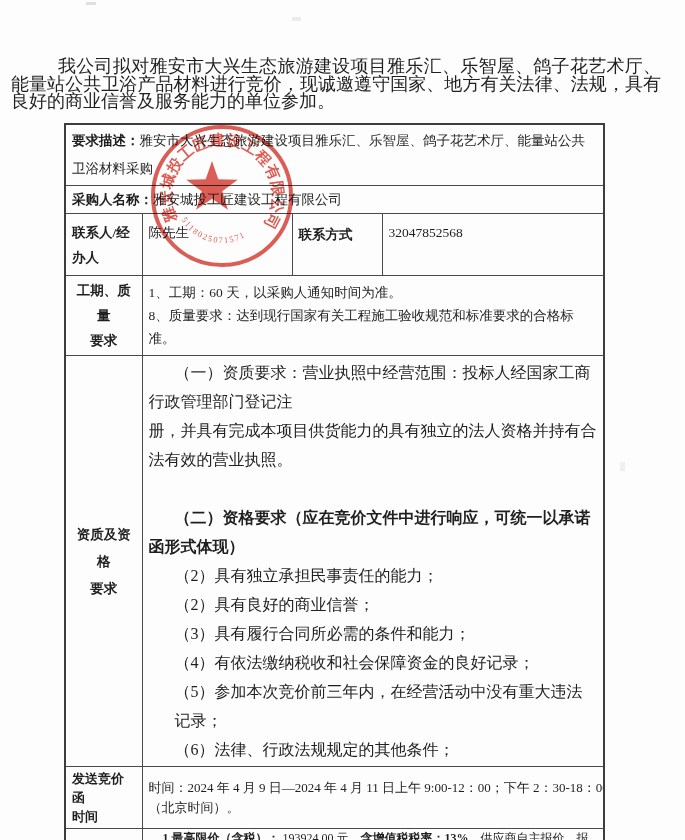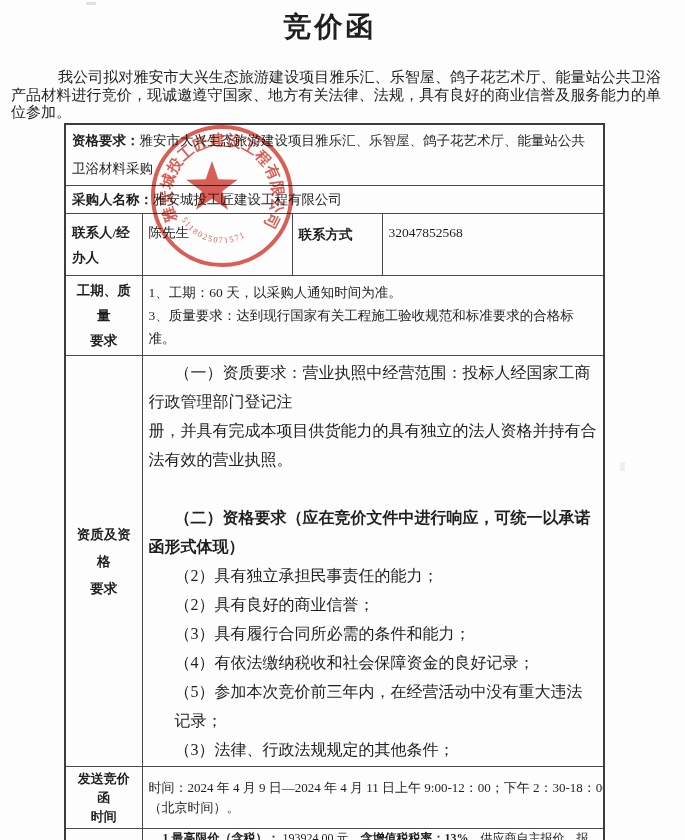--- a/index.html
+++ b/index.html
@@ -5,34 +5,34 @@
   html,body{margin:0;padding:0;background:#e8e8e8;}
   .page{
     position:relative;width:685px;height:840px;background:#fdfdfd;overflow:hidden;
     font-family:"Liberation Serif","DejaVu Serif",serif;color:#1f1f1f;margin:0 auto;
   }
   .doc-title{
     position:absolute;top:8px;left:0;width:660px;text-align:center;
     font-size:28px;font-weight:bold;letter-spacing:3px;
   }
   .intro{
-    position:absolute;top:54px;left:11px;width:650px;
-    font-size:15px;line-height:17.5px;text-align:justify;text-indent:47px;
+    position:absolute;top:40px;left:11px;width:650px;
+    font-size:18px;line-height:17.5px;text-align:justify;text-indent:47px;
   }
   table.main{
     position:absolute;left:64px;top:123px;width:539px;
     border-collapse:collapse;table-layout:fixed;
     font-size:13.5px;border:2px solid #3d3d3d;
   }
   table.main td{
     border:1px solid #4a4a4a;padding:2px 6px;vertical-align:middle;overflow:hidden;
   }
   .lbl{font-weight:bold;line-height:25px;padding:2px 4px;}
   .lbl-c{text-align:center;}
-  .lbl-sm{line-height:19px;font-size:13px;text-align:center;}
+  .lbl-sm{line-height:19px;font-size:13px;}
   .vtop{vertical-align:top !important;}
   .pt8{padding-top:8px !important;}
   .lh28{line-height:28px;}
   .lh27{line-height:27px;}
   .lh23{line-height:23px;margin-left:12px;}
   .lh22{line-height:22px;}
   .lh26{line-height:26px;}
   .content{padding-left:8px;}
   .qual-cell{font-size:16px;line-height:29px;padding:2px 6px 2px 6px;}
   .q-indent{text-indent:26px;}
@@ -55,36 +55,35 @@
 </style>
 </head>
 <body>
 
 <div class="page">
 
   <div class="speck speck1"></div>
   <div class="speck speck2"></div>
   <div class="speck speck3"></div>
 
-  <div class="doc-title">竞价函</div>
 
   <p class="intro">我公司拟对雅安市大兴生态旅游建设项目雅乐汇、乐智屋、鸽子花艺术厅、能量站公共卫浴产品材料进行竞价，现诚邀遵守国家、地方有关法律、法规，具有良好的商业信誉及服务能力的单位参加。</p>
 
   <table class="main">
     <colgroup>
       <col style="width:77px">
         <col style="width:150px">
         <col style="width:90px">
         <col style="width:222px">
     </colgroup>
 
     <tbody>
         <tr style="height:59px">
       <td colspan="4" class="lh28">
-        <span class="b">资格要求：</span><span>雅安市大兴生态旅游建设项目雅乐汇、乐智屋、鸽子花艺术厅、能量站公共卫浴材料采购</span>
+        <span class="b">要求描述：</span><span>雅安市大兴生态旅游建设项目雅乐汇、乐智屋、鸽子花艺术厅、能量站公共卫浴材料采购</span>
       </td>
     </tr>
 
     <tr style="height:28px">
       <td colspan="4" class="lh22">
         <span class="b">采购人名称：</span><span>雅安城投工匠建设工程有限公司</span>
       </td>
     </tr>
 
     <tr style="height:62px">
@@ -99,39 +98,39 @@
 
 
 
     <tr style="height:55px">
       <td class="lbl lbl-c">
         <div>工期、质量</div>
         <div>要求</div>
       </td>
       <td colspan="3" class="lh23 content">
         <div>1、工期：60 天，以采购人通知时间为准。</div>
-        <div>3、质量要求：达到现行国家有关工程施工验收规范和标准要求的合格标准。</div>
+        <div>8、质量要求：达到现行国家有关工程施工验收规范和标准要求的合格标准。</div>
       </td>
     </tr>
 
     <tr style="height:268px">
       <td class="lbl lbl-c lh27">
         <div>资质及资格</div>
         <div>要求</div>
       </td>
       <td colspan="3" class="qual-cell">
         <div class="q-indent">（一）资质要求：营业执照中经营范围：投标人经国家工商行政管理部门登记注</div>
         <div>册，并具有完成本项目供货能力的具有独立的法人资格并持有合法有效的营业执照。</div>
         <div class="q-indent q-bold">（二）资格要求（应在竞价文件中进行响应，可统一以承诺函形式体现）</div>
         <div class="q-item">（2）具有独立承担民事责任的能力；</div>
         <div class="q-item">（2）具有良好的商业信誉；</div>
         <div class="q-item">（3）具有履行合同所必需的条件和能力；</div>
         <div class="q-item">（4）有依法缴纳税收和社会保障资金的良好记录；</div>
         <div class="q-item">（5）参加本次竞价前三年内，在经营活动中没有重大违法记录；</div>
-        <div class="q-item">（3）法律、行政法规规定的其他条件；</div>
+        <div class="q-item">（6）法律、行政法规规定的其他条件；</div>
       </td>
     </tr>
 
     <tr style="height:49px">
       <td class="lbl lbl-sm">
         <div>发送竞价函</div>
         <div>时间</div>
       </td>
       <td colspan="3" class="send-cell">
         <div class="nowrap">时间：2024 年 4 月 9 日—2024 年 4 月 11 日上午 9:00-12：00；下午 2：30-18：00</div>

